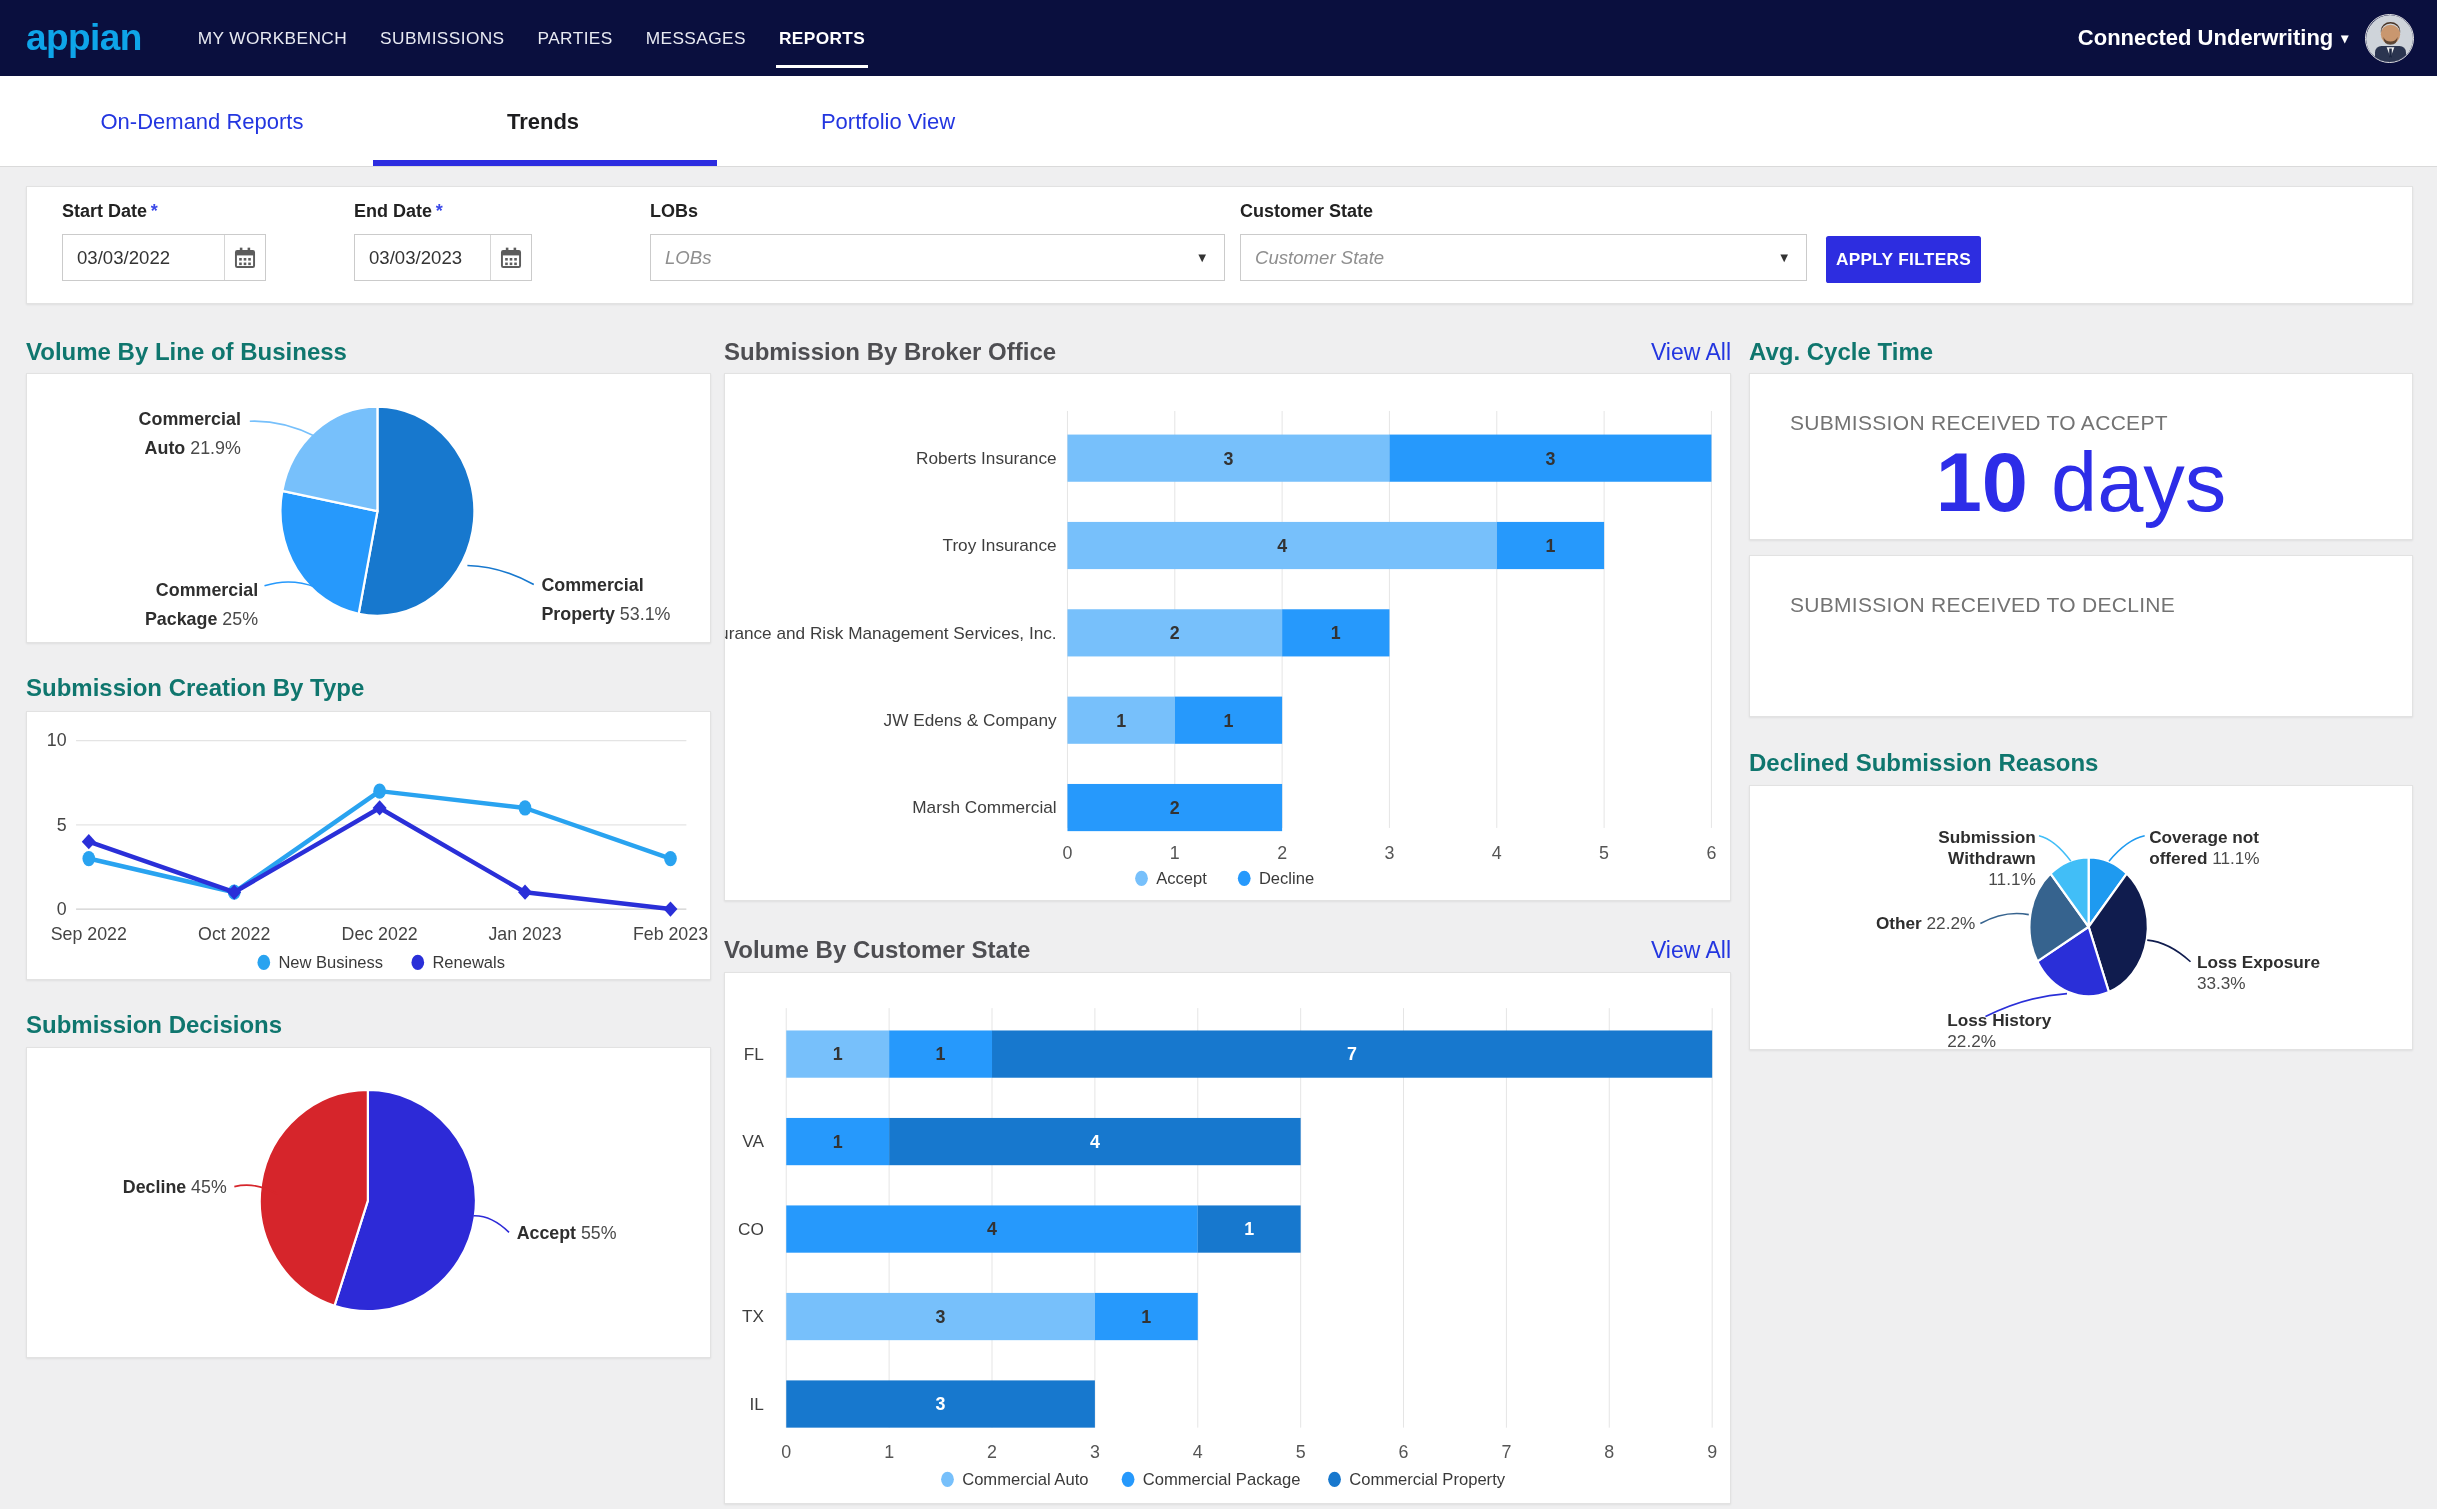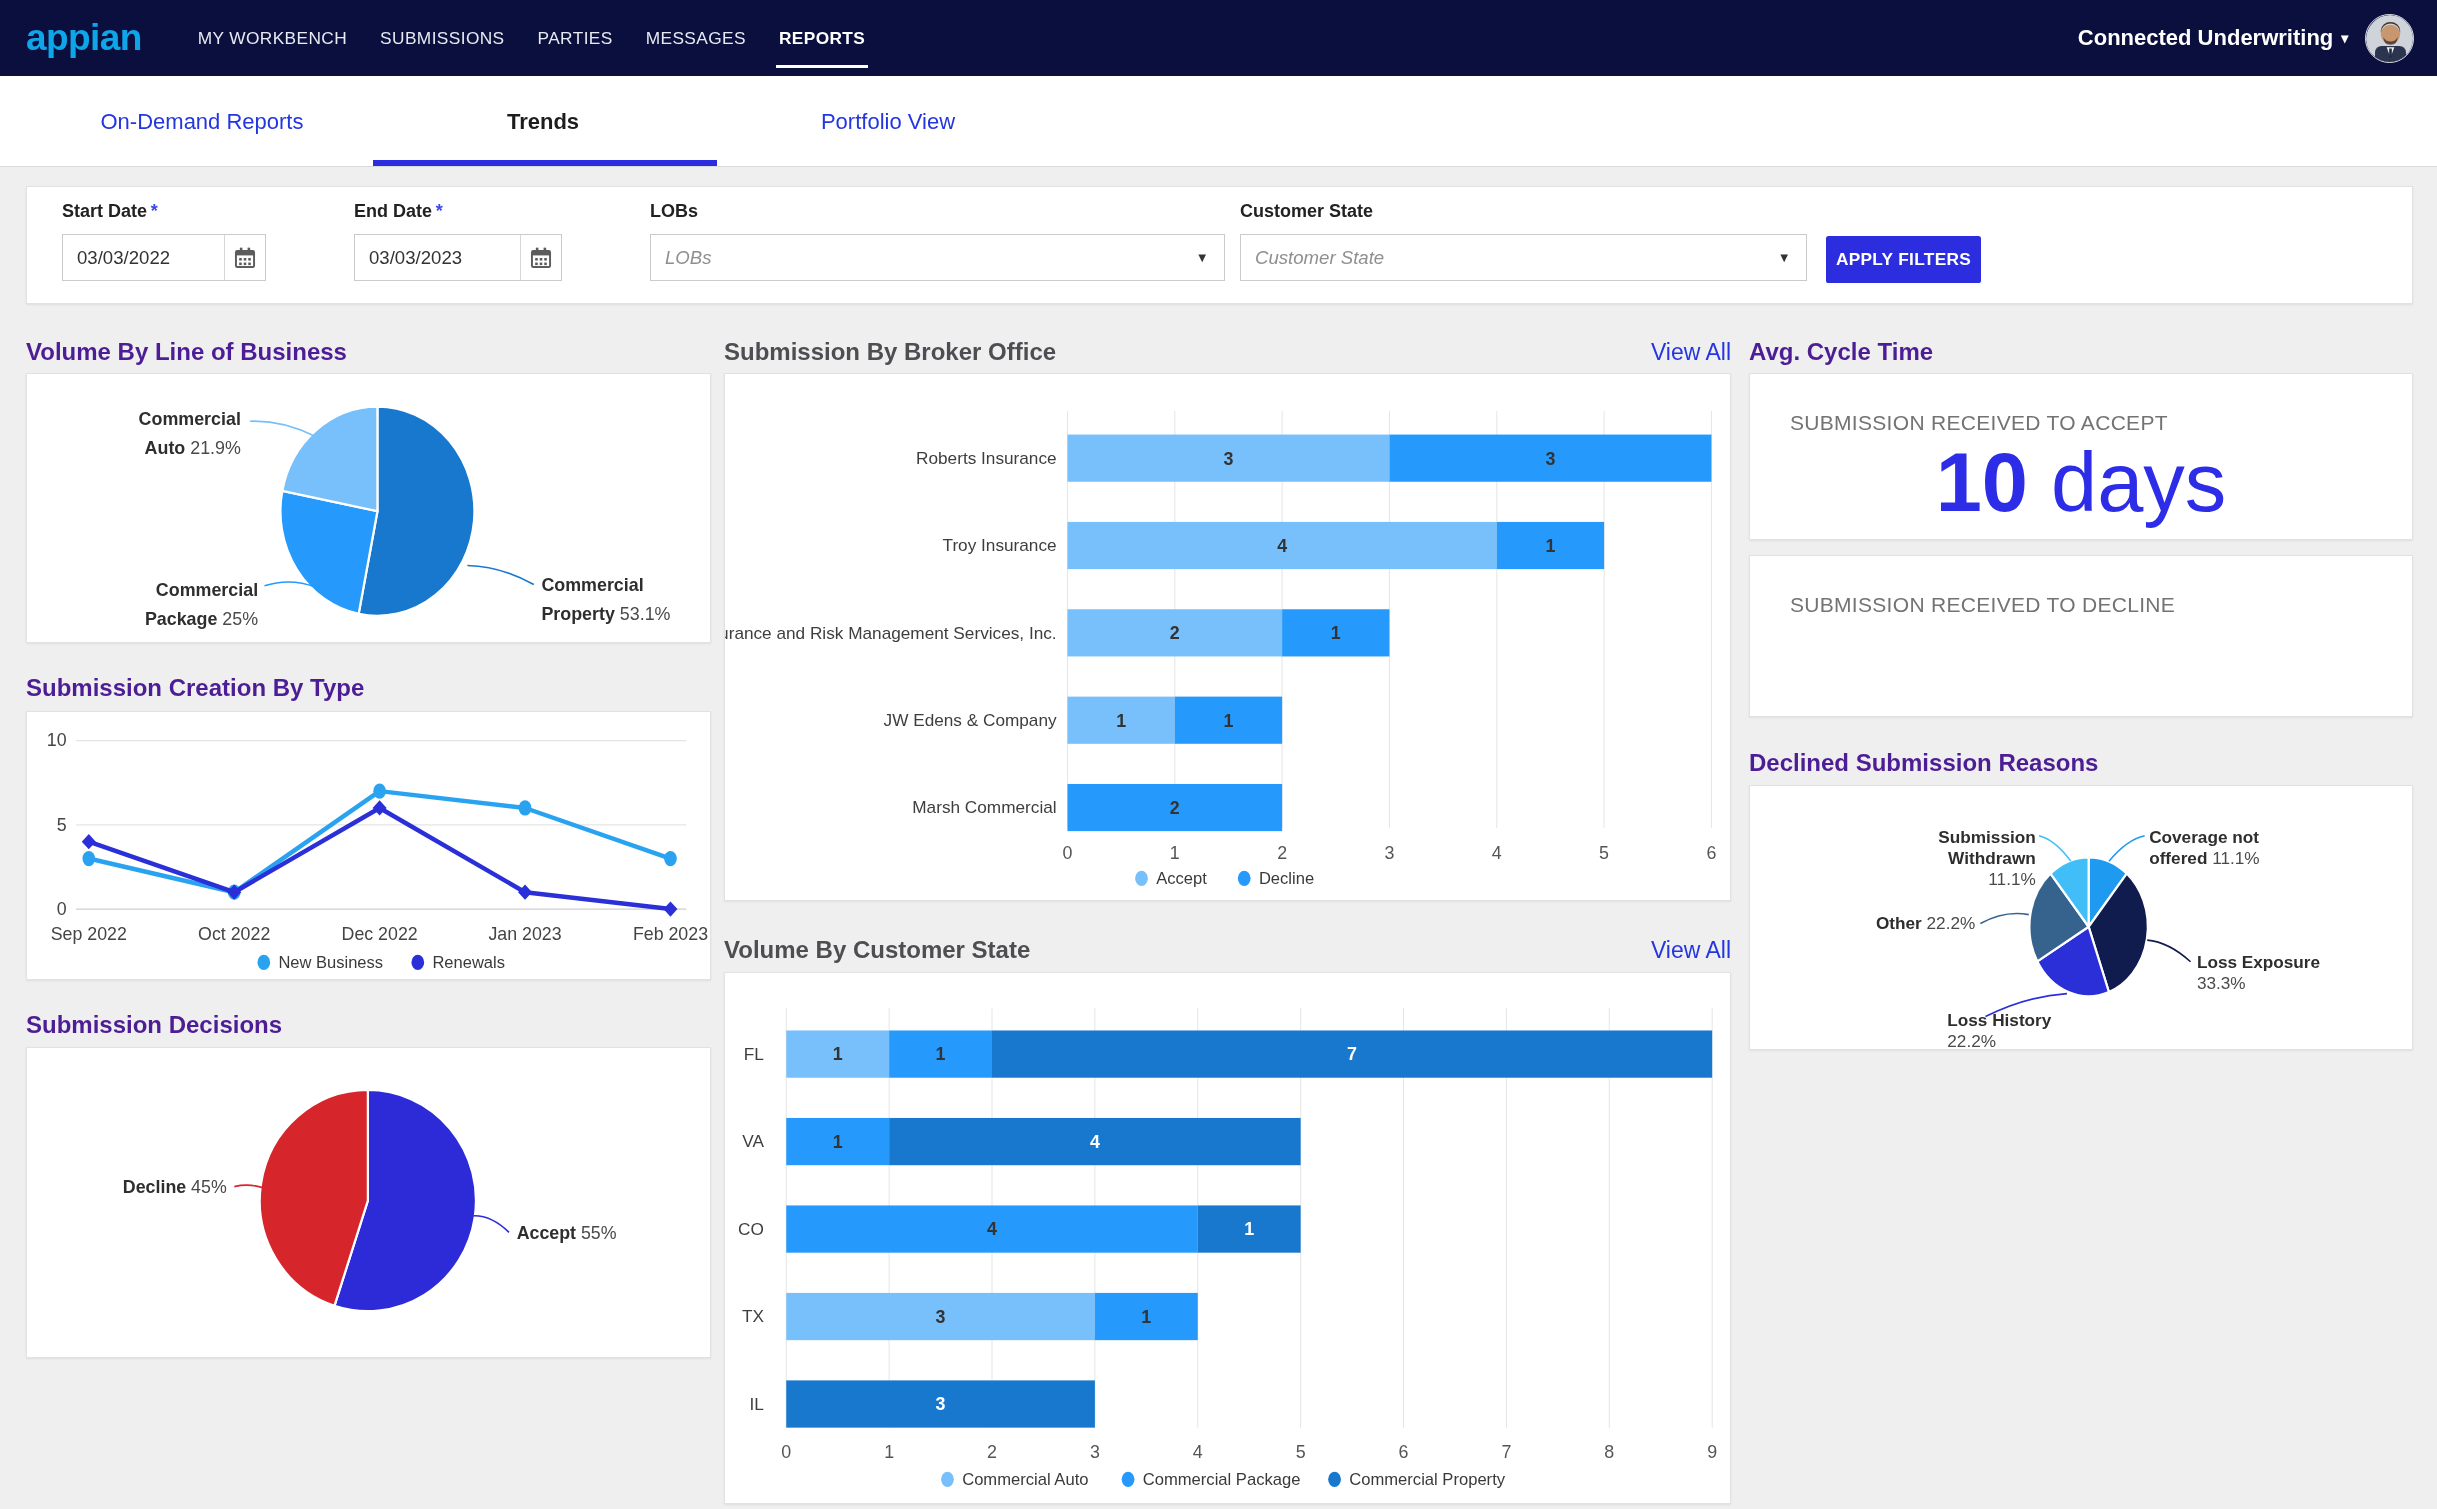--- a/index.html
+++ b/index.html
@@ -18,21 +18,21 @@
   .avatar{width:49px;height:49px;border-radius:50%;margin-left:16.7px;overflow:hidden;flex:0 0 auto;border:1.3px solid #e8e8e8;cursor:pointer}
 
   
   .tabbar{position:absolute;left:0;top:76px;width:2438px;height:91px;background:#fff;border-bottom:1.3px solid #dadada}
   .tab{position:absolute;top:0;height:91px;display:flex;align-items:center;font-size:22px;color:#2336e0;cursor:pointer;transform:translateX(-50%)}
   .tab.active{color:#1d1d1f;font-weight:700}
   .tab-underline{position:absolute;left:373px;bottom:0;width:344px;height:5.8px;background:#2d2de0}
 
   
   .card{position:absolute;background:#fff;border:0.6px solid #e2e2e2;box-shadow:0 0.6px 1.9px rgba(0,0,0,.07)}
-  .sec-title{position:absolute;font-size:24px;font-weight:700;color:#4c1d95;height:28px;line-height:28px}
+  .sec-title{position:absolute;font-size:24px;font-weight:700;color:#0f766e;height:28px;line-height:28px}
   .sec-head{position:absolute;height:28px;display:flex;justify-content:space-between;align-items:baseline}
   .sec-head .t{font-size:24px;font-weight:700;color:#4e4e52}
   .viewall{font-size:23px;color:#2336e0;cursor:pointer}
 
   
   .filters{position:absolute;left:26px;top:186px;width:2387px;height:118px;background:#fff;border:0.6px solid #e2e2e2;box-shadow:0 0.6px 1.9px rgba(0,0,0,.07)}
   .flabel{position:absolute;top:14px;font-size:18px;font-weight:700;color:#222}
   .flabel .req{color:#3b49e8;margin-left:3.8px}
   .finput{position:absolute;top:47px;height:47px;background:#fff;border:0.6px solid #cbcbcb;display:flex;align-items:center}
   .finput .val{font-size:18.6px;color:#333;padding-left:14px;flex:1}
@@ -103,21 +103,21 @@
             <rect x="15" y="24" width="4" height="4"></rect>
             <rect x="22" y="24" width="4" height="4"></rect>
           </g>
       </svg>
     </span>
   </div>
 
   <div class="flabel" style="left:327px">
     <span>End Date</span><span class="req">*</span>
   </div>
-  <div class="finput" style="left:327px;width:208px">
+  <div class="finput" style="left:327px;width:178px">
     <span class="val">03/03/2023</span>
     <span class="calbtn">
       <svg width="22" height="22" viewBox="0 0 34 34">
         <rect x="3" y="6" width="28" height="25" rx="2" fill="none" stroke="#5c5c5c" stroke-width="3"></rect>
         <rect x="3" y="6" width="28" height="7" fill="#5c5c5c"></rect>
         <rect x="9" y="1" width="4" height="8" fill="#5c5c5c"></rect>
           <rect x="21" y="1" width="4" height="8" fill="#5c5c5c"></rect>
         <g fill="#5c5c5c">
             <rect x="8" y="17" width="4" height="4"></rect>
             <rect x="15" y="17" width="4" height="4"></rect>

